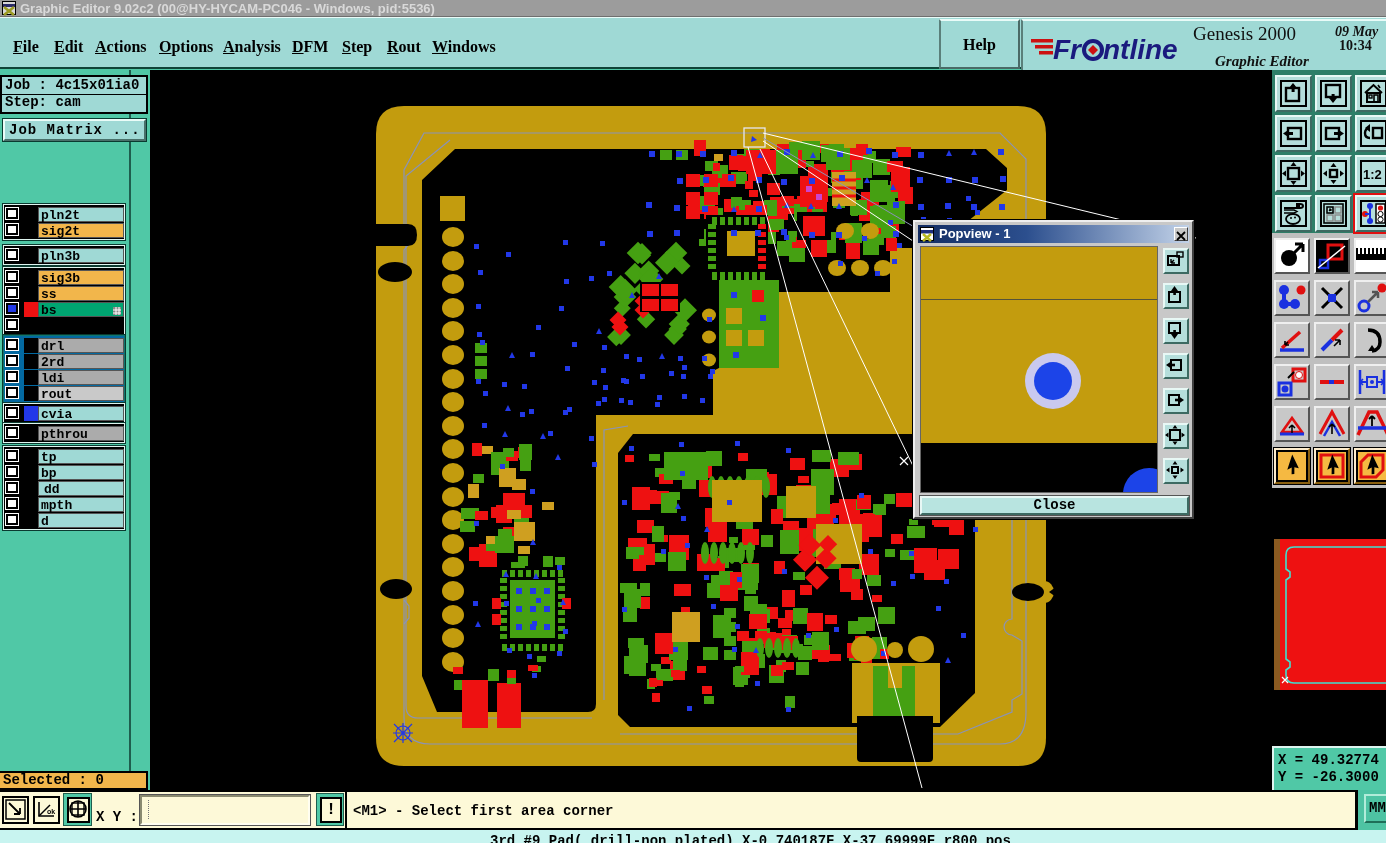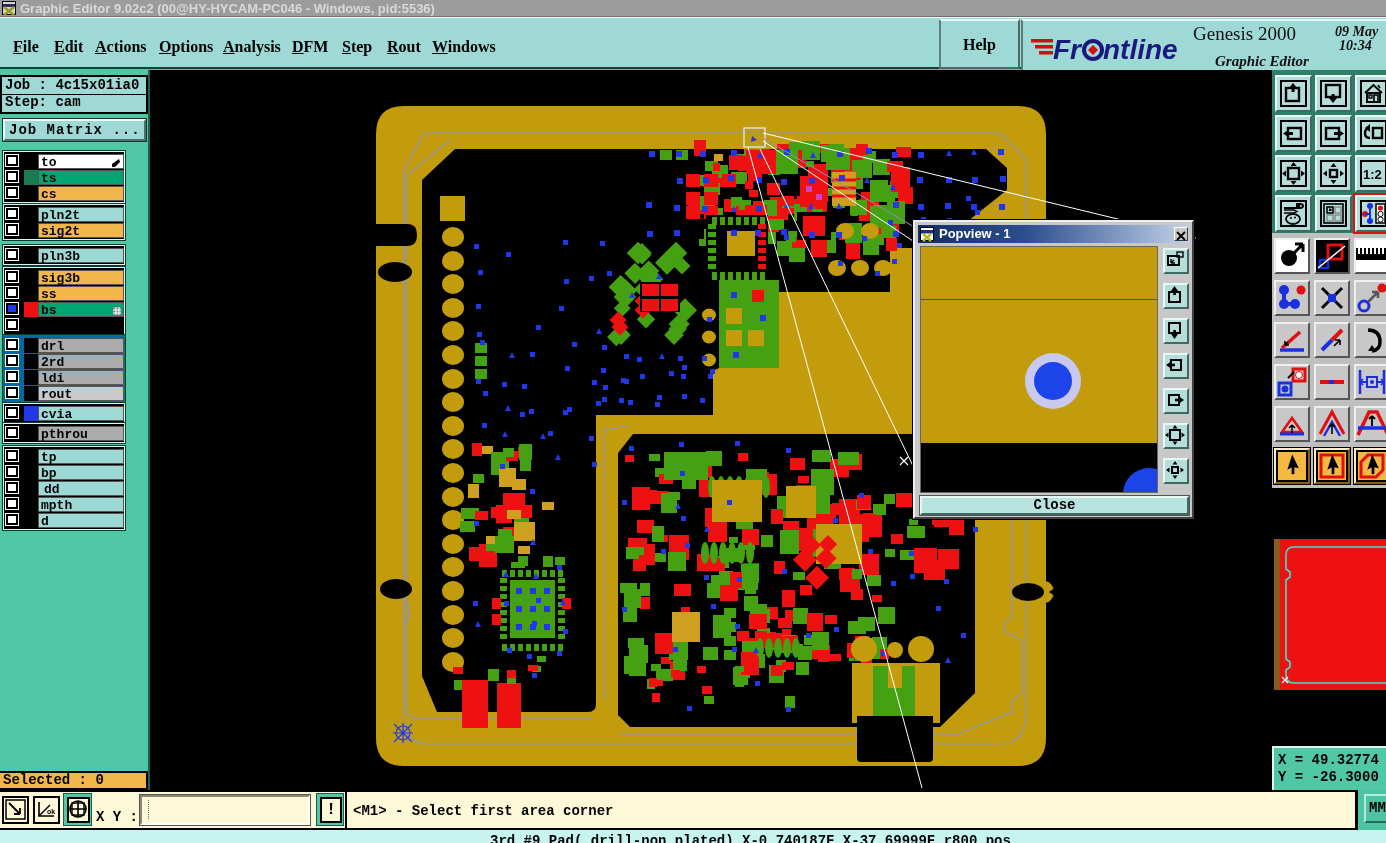--- a/index.html
+++ b/index.html
@@ -39,21 +39,21 @@
           <rect x="4" y="14" width="18" height="3.5"></rect>
           <rect x="8" y="20" width="14" height="3.5"></rect>
         </g>
         <text x="22" y="28" font-family="Liberation Sans" font-style="italic" font-weight="bold" font-size="28" fill="#1a1a7e">Fr</text>
         <circle cx="62" cy="19" r="9" fill="none" stroke="#1a1a7e" stroke-width="4"></circle>
         <path d="M 62 14 L 67 19 L 62 24 L 57 19 Z" fill="#cc1111"></path>
         <text x="72" y="28" font-family="Liberation Sans" font-style="italic" font-weight="bold" font-size="28" fill="#1a1a7e">ntline</text>
       </svg>
       <span class="abs serif" style="left:170px;top:2px;font-size:19px;font-weight:normal;color:#111;">Genesis 2000</span>
       <span class="abs serif" style="left:312px;top:3px;font-size:14px;font-style:italic;font-weight:bold;color:#111;">09 May</span>
-      <span class="abs serif" style="left:316px;top:17px;font-size:14px;font-style:italic;font-weight:bold;color:#111;">10:34</span>
+      <span class="abs serif" style="left:316px;top:17px;font-size:14px;font-weight:bold;color:#111;">10:34</span>
       <span class="abs serif" style="left:192px;top:32px;font-size:15px;font-style:italic;font-weight:bold;color:#111;">Graphic Editor</span>
     </div>
   </div>
 
 <svg class="abs" style="left:150px;top:70px;background:#000;" width="1122" height="720" viewBox="150 70 1122 720">
 <path d="M 404 106 L 1018 106 Q 1046 106 1046 134 L 1046 738 Q 1046 766 1018 766 L 404 766 Q 376 766 376 738 L 376 134 Q 376 106 404 106 Z" fill="#c39c0e"></path>
 
 <path d="M 424 133 L 1000 133 L 1026 159 L 1026 712 Q 1026 744 1000 744 L 430 744 Q 404 744 404 718 L 404 250 L 409 244 L 409 232 L 404 226 L 404 170 Z" fill="none" stroke="#8a93b8" stroke-width="1.2"></path>
 <path d="M 404 600 L 409 606 L 409 618 L 404 624" fill="none" stroke="#8a93b8" stroke-width="1.2"></path>
 
@@ -929,43 +929,30 @@
       <line x1="763" y1="141" x2="916" y2="243"></line>
       <line x1="760" y1="149" x2="914" y2="468"></line>
       <line x1="748" y1="147" x2="922" y2="788"></line>
     </g>
 
 <line x1="763" y1="138" x2="916" y2="228" stroke="#8a93b8" stroke-width="1"></line>
 
 <path d="M 900 457 L 908 465 M 908 457 L 900 465" stroke="#fff" stroke-width="1.2"></path>
 </svg>
 
-<div class="abs" style="left:0;top:70px;width:150px;height:720px;background:#50c8a6;border-right:2px solid #1e5e4e;">
+<div class="abs" style="left:0;top:70px;width:131px;height:720px;background:#50c8a6;border-right:2px solid #1e5e4e;">
 
 <div class="abs mono" style="left:0;top:5px;width:148px;height:20px;background:#9fd9d5;border:2px solid #000;border-bottom:1px solid #000;font-size:14px;line-height:16px;padding-left:3px;">Job : 4c15x01ia0</div>
 
 <div class="abs mono" style="left:0;top:25px;width:148px;height:19px;background:#9fd9d5;border:2px solid #000;border-top:none;font-size:14px;line-height:15px;padding-left:3px;">Step: cam</div>
 
 <div class="abs mono" style="left:2px;top:48px;width:145px;height:24px;background:#9fd9d5;border:1px solid #0a3a30;">
       <div class="abs" style="left:0;top:0;width:143px;height:22px;border-top:2px solid #eafcf8;border-left:2px solid #eafcf8;border-bottom:2px solid #49706a;border-right:2px solid #49706a;font-size:14px;line-height:18px;padding-left:4px;letter-spacing:1px;">Job Matrix ...</div>
     </div>
 
-<div class="abs" style="left:3px;top:81px;width:122px;height:52px;background:#000;border:1px solid #dff5f0;outline:1px solid #0a3a30;">
-      <div class="abs" style="left:2px;top:3px;width:12px;height:11px;background:#ffffff;border:2px solid #000;outline:1px solid #fff;"></div>
-      <div class="abs" style="left:20px;top:2px;width:14px;height:15px;background:#000000;"></div>
-      <div class="abs mono" style="left:34px;top:2px;width:86px;height:15px;background:#ffffff;font-size:13px;line-height:15px;padding-left:2px;border:1px solid #555;">to<svg style="position:absolute;right:2px;top:3px;" width="10" height="10" viewBox="0 0 10 10">
-          <path d="M8 1 L9 4 L4 9 L1 9 L1 6 Z" fill="#000"></path>
-        </svg></div>
-      <div class="abs" style="left:2px;top:19px;width:12px;height:11px;background:#ffffff;border:2px solid #000;outline:1px solid #fff;"></div>
-      <div class="abs" style="left:20px;top:18px;width:14px;height:15px;background:#1a7a50;"></div>
-      <div class="abs mono" style="left:34px;top:18px;width:86px;height:15px;background:#00a571;font-size:13px;line-height:15px;padding-left:2px;border:1px solid #555;">ts</div>
-      <div class="abs" style="left:2px;top:35px;width:12px;height:11px;background:#ffffff;border:2px solid #000;outline:1px solid #fff;"></div>
-      <div class="abs" style="left:20px;top:34px;width:14px;height:15px;background:#000000;"></div>
-      <div class="abs mono" style="left:34px;top:34px;width:86px;height:15px;background:#f2b64b;font-size:13px;line-height:15px;padding-left:2px;border:1px solid #555;">cs</div>
-    </div>
     <div class="abs" style="left:3px;top:134px;width:122px;height:36px;background:#000;border:1px solid #dff5f0;outline:1px solid #0a3a30;">
       <div class="abs" style="left:2px;top:3px;width:12px;height:11px;background:#ffffff;border:2px solid #000;outline:1px solid #fff;"></div>
       <div class="abs" style="left:20px;top:2px;width:14px;height:15px;background:#000000;"></div>
       <div class="abs mono" style="left:34px;top:2px;width:86px;height:15px;background:#9fd9d5;font-size:13px;line-height:15px;padding-left:2px;border:1px solid #555;">pln2t</div>
       <div class="abs" style="left:2px;top:19px;width:12px;height:11px;background:#ffffff;border:2px solid #000;outline:1px solid #fff;"></div>
       <div class="abs" style="left:20px;top:18px;width:14px;height:15px;background:#000000;"></div>
       <div class="abs mono" style="left:34px;top:18px;width:86px;height:15px;background:#f2b64b;font-size:13px;line-height:15px;padding-left:2px;border:1px solid #555;">sig2t</div>
     </div>
     <div class="abs" style="left:3px;top:175px;width:122px;height:20px;background:#000;border:1px solid #dff5f0;outline:1px solid #0a3a30;">
       <div class="abs" style="left:2px;top:3px;width:12px;height:11px;background:#ffffff;border:2px solid #000;outline:1px solid #fff;"></div>

